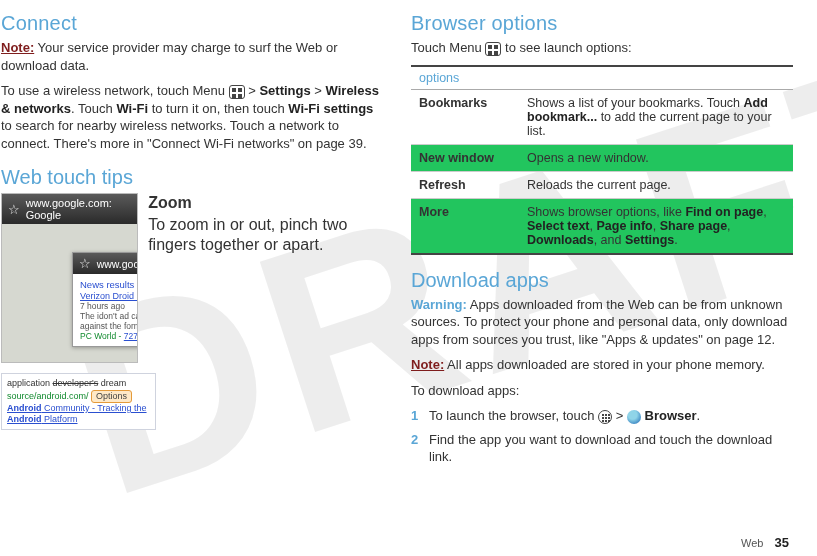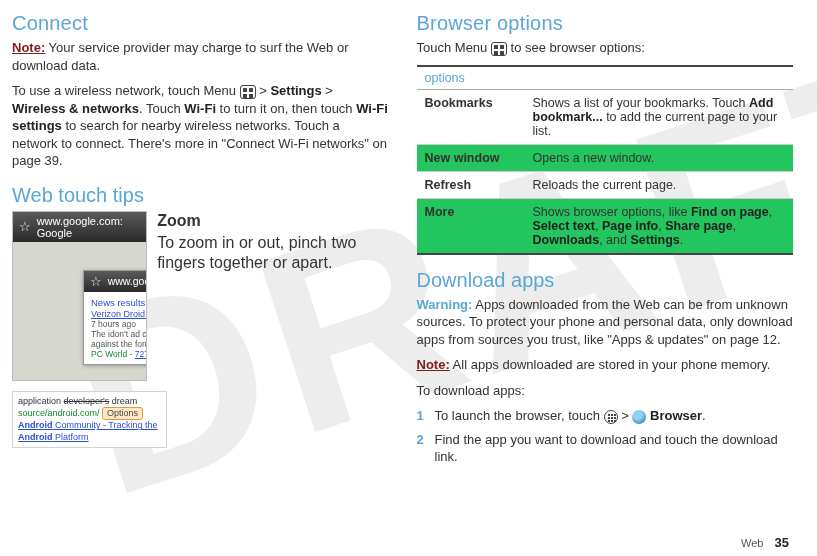--- a/index.html
+++ b/index.html
@@ -21,21 +21,21 @@
     transform: rotate(-18deg);
     left: 60px;
     top: 120px;
     letter-spacing: 10px;
     pointer-events: none;
     z-index: 0;
   }
   .page {
     position: relative;
     display: flex;
-    padding: 12px 24px 20px 12px;
+    padding: 12px 24px 20px 1px;
     z-index: 1;
     gap: 28px;
   }
   .col { flex: 1; }
   h2.sec {
     color: #5aa6d6;
     font-weight: normal;
     font-size: 20px;
     margin-bottom: 4px;
     letter-spacing: .2px;
@@ -191,21 +191,21 @@
         <div>
           <a>Android</a><span style="color:#2a4fd0;text-decoration:underline"> Community - Tracking the </span><a>Android</a><span style="color:#2a4fd0;text-decoration:underline"> Platform</span>
         </div>
       </div>
     </div>
   </div>
 
   <div class="col">
     <h2 class="sec">Browser options</h2>
     <p>
-      <span>Touch Menu </span><span class="menu-icon"></span><span> to see browser options:</span>
+      <span>Touch Menu </span><span class="menu-icon"></span><span> to see launch options:</span>
     </p>
 
     <table class="opt">
       <tbody>
           <tr>
             <th class="full" colspan="2">options</th>
           </tr>
       <tr>
         <td>Bookmarks</td>
         <td>

